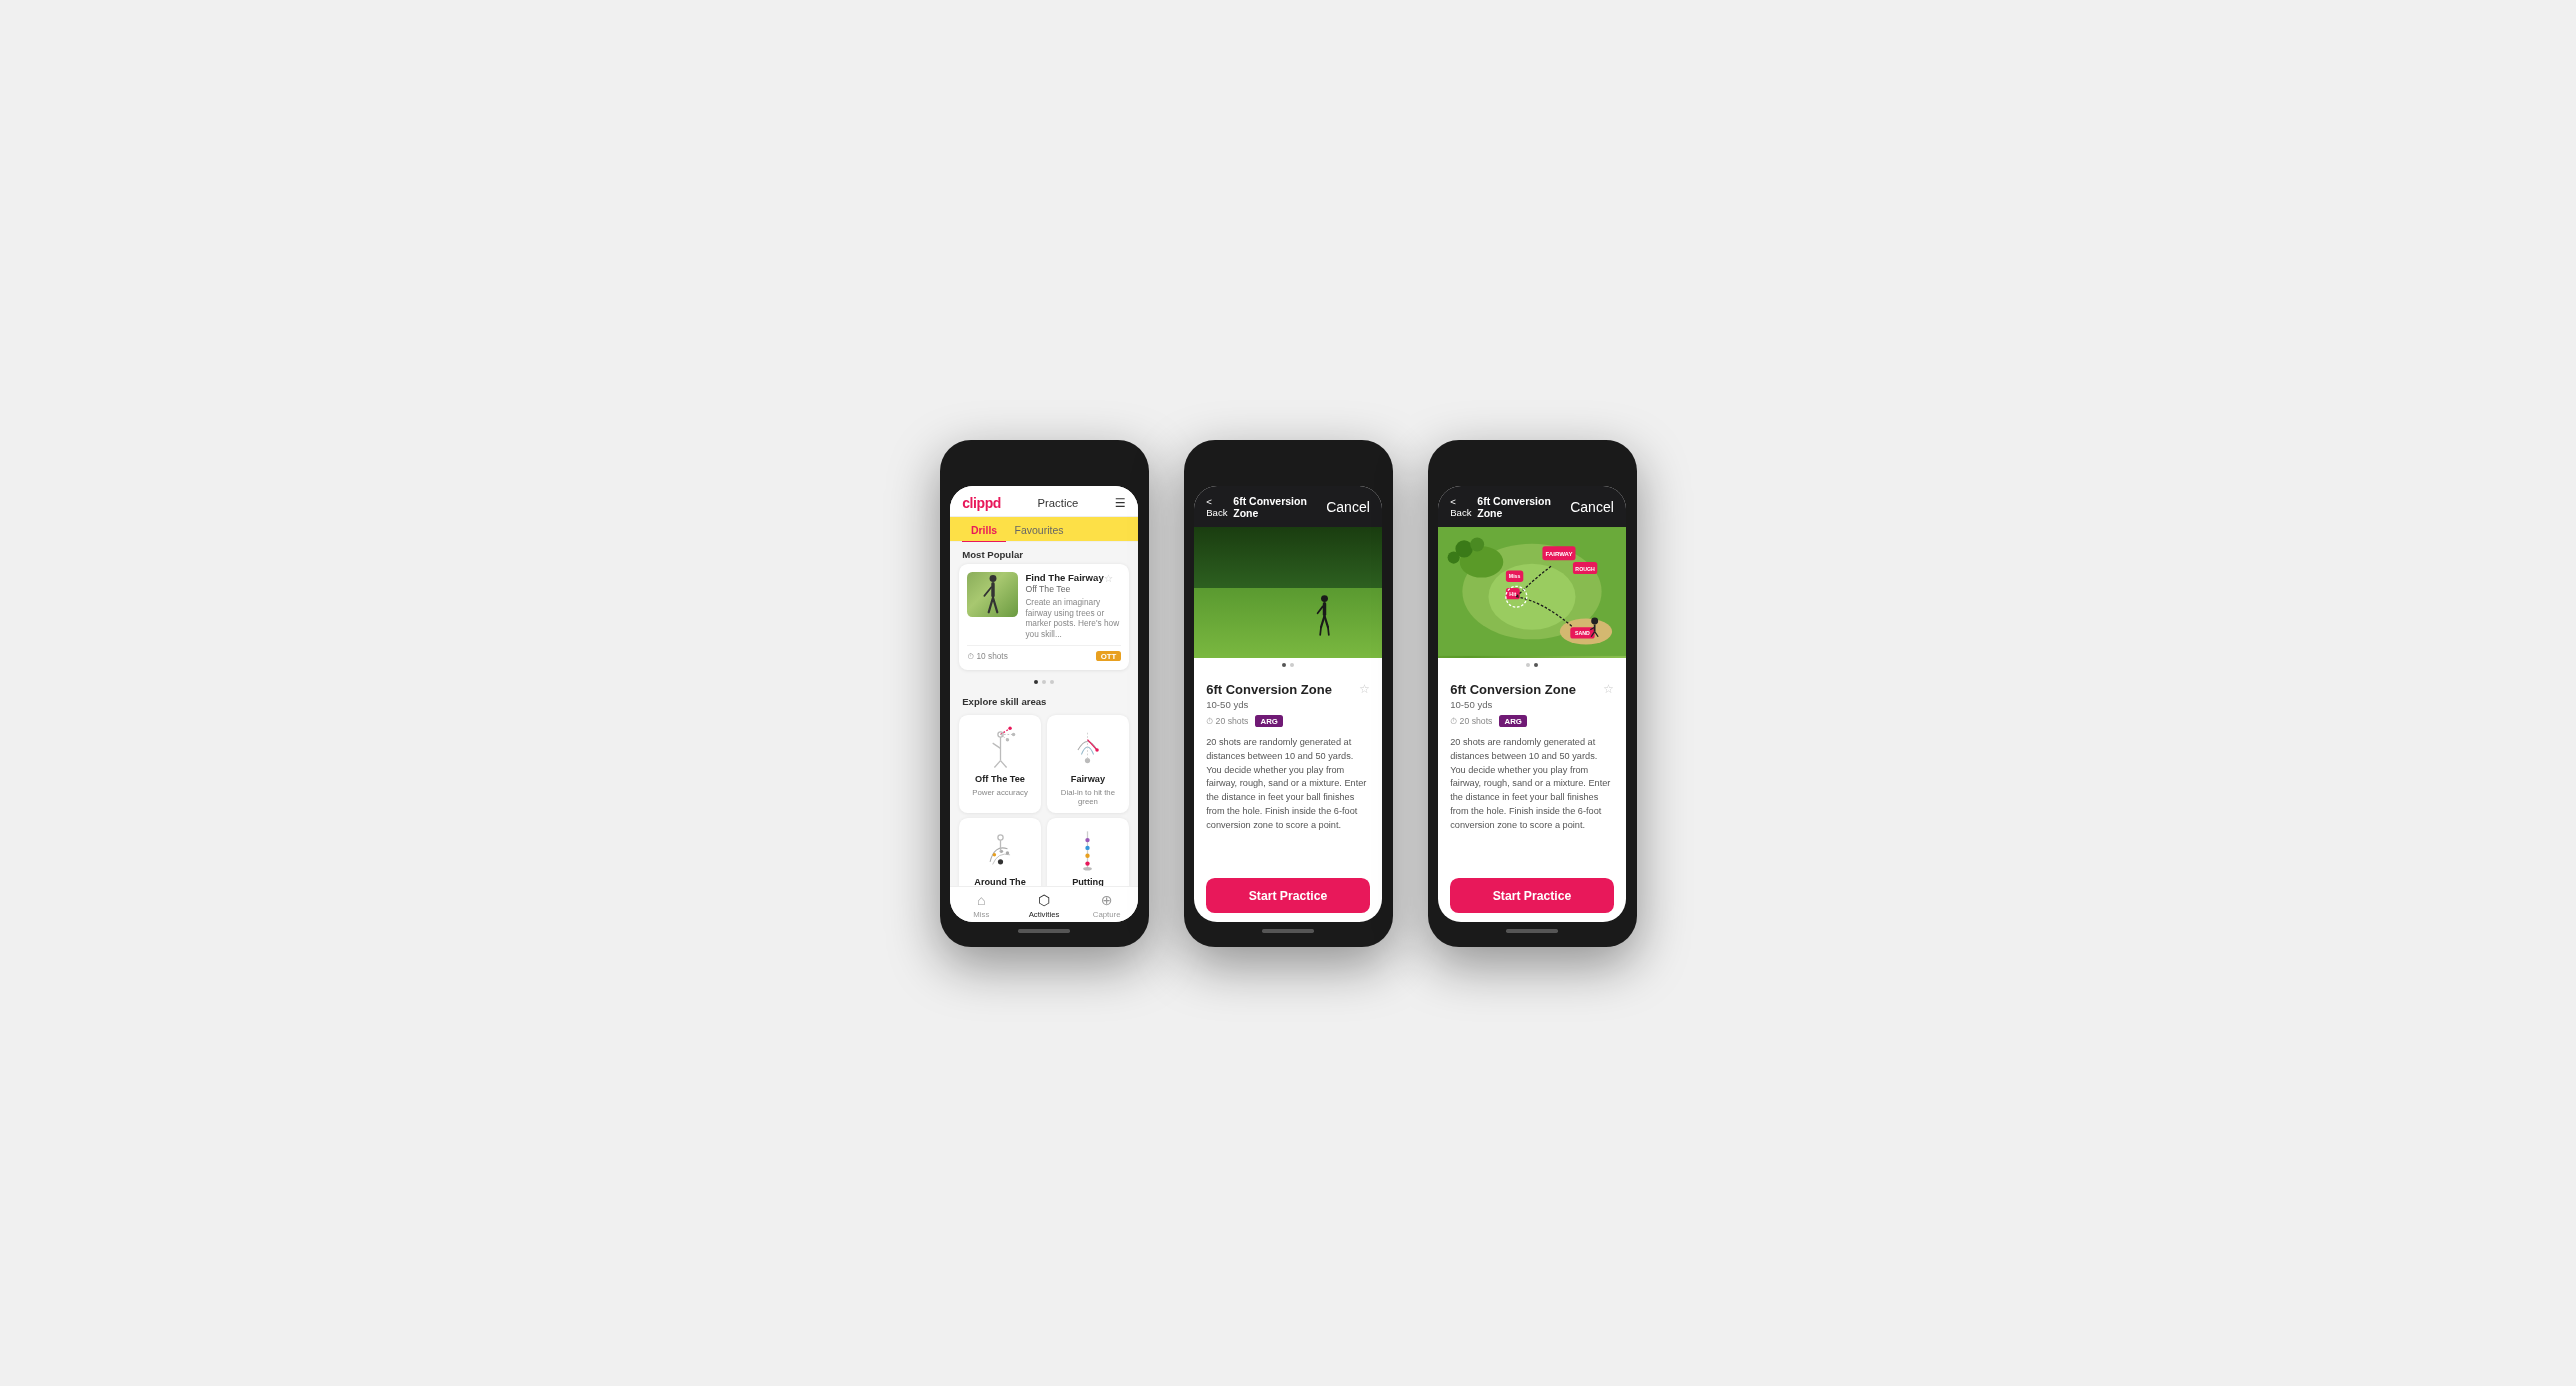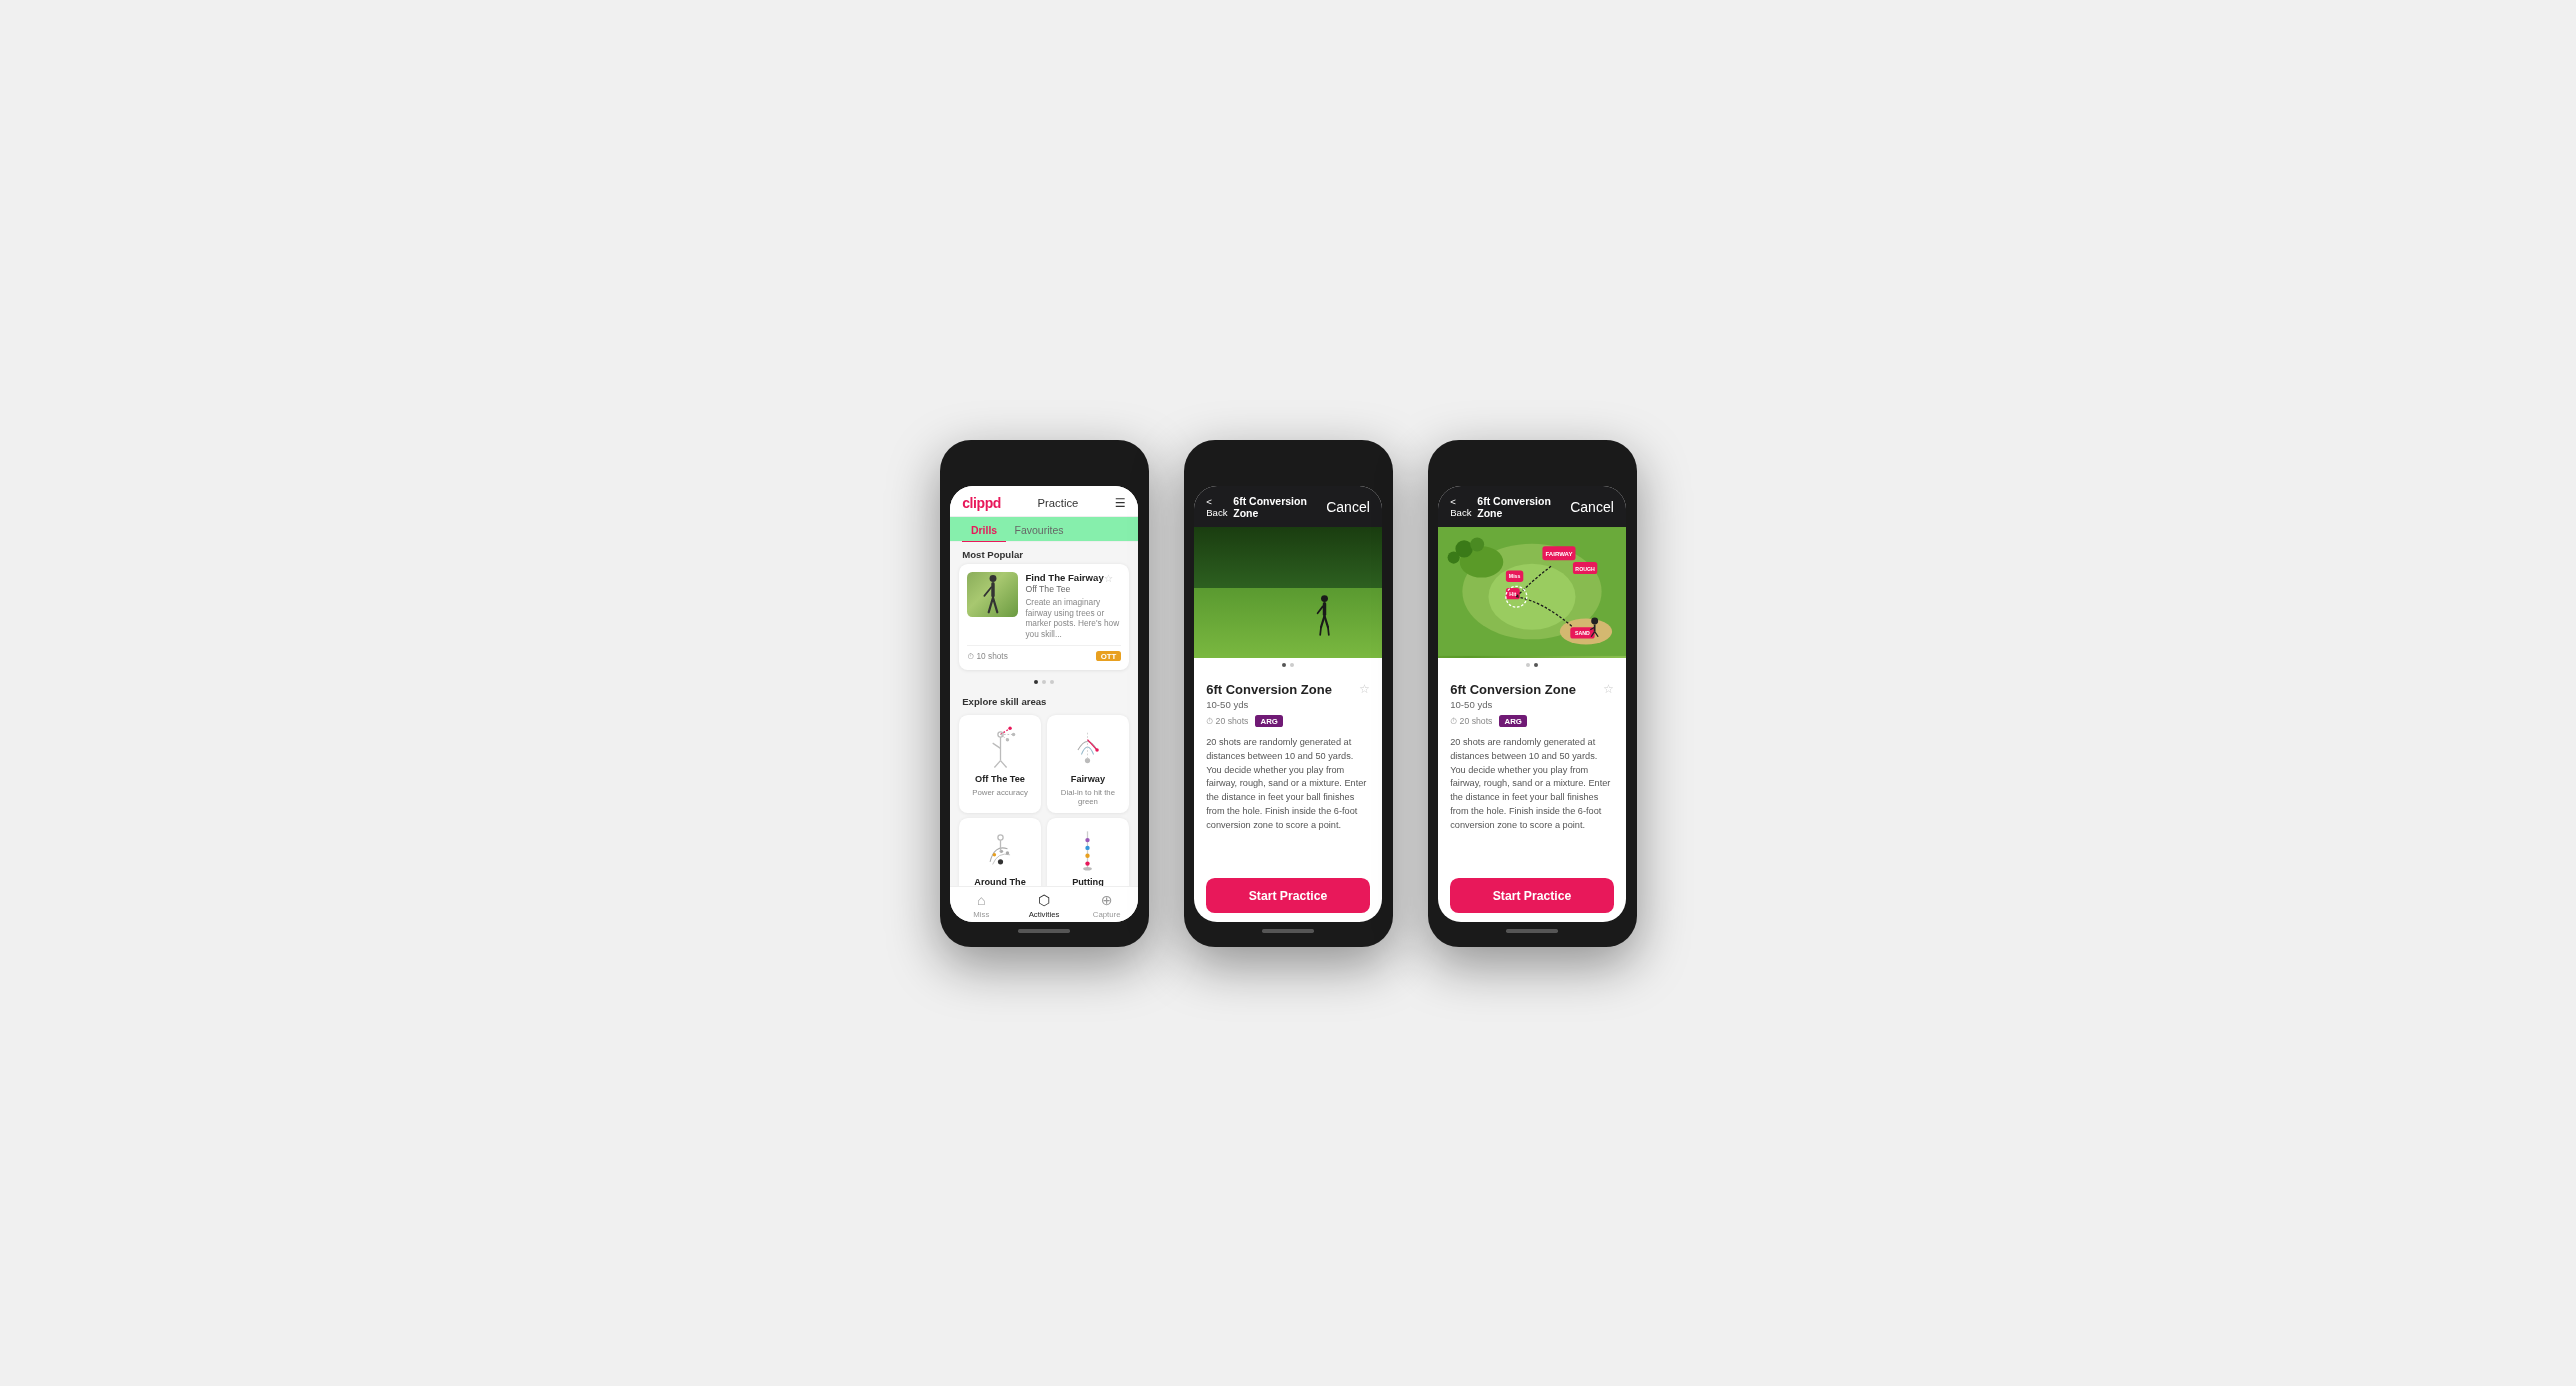--- a/index.html
+++ b/index.html
@@ -60,21 +60,21 @@
       color: #333;
       font-size: 11.3px;
       font-weight: 400;
     }
     .hamburger { color: #333; font-size: 12.2px; }
 
     .s1-tabs {
       display: flex;
       padding: 0 12.2px;
       border-bottom: 0.9px solid #eee;
-      background: #86efac;
+      background: #fde047;
     }
     .s1-tab {
       font-size: 10.5px;
       padding: 7px 8.7px 5.2px;
       cursor: pointer;
       color: #666;
       border-bottom: 1.7px solid transparent;
       margin-bottom: -0.9px;
     }
     .s1-tab.active {

